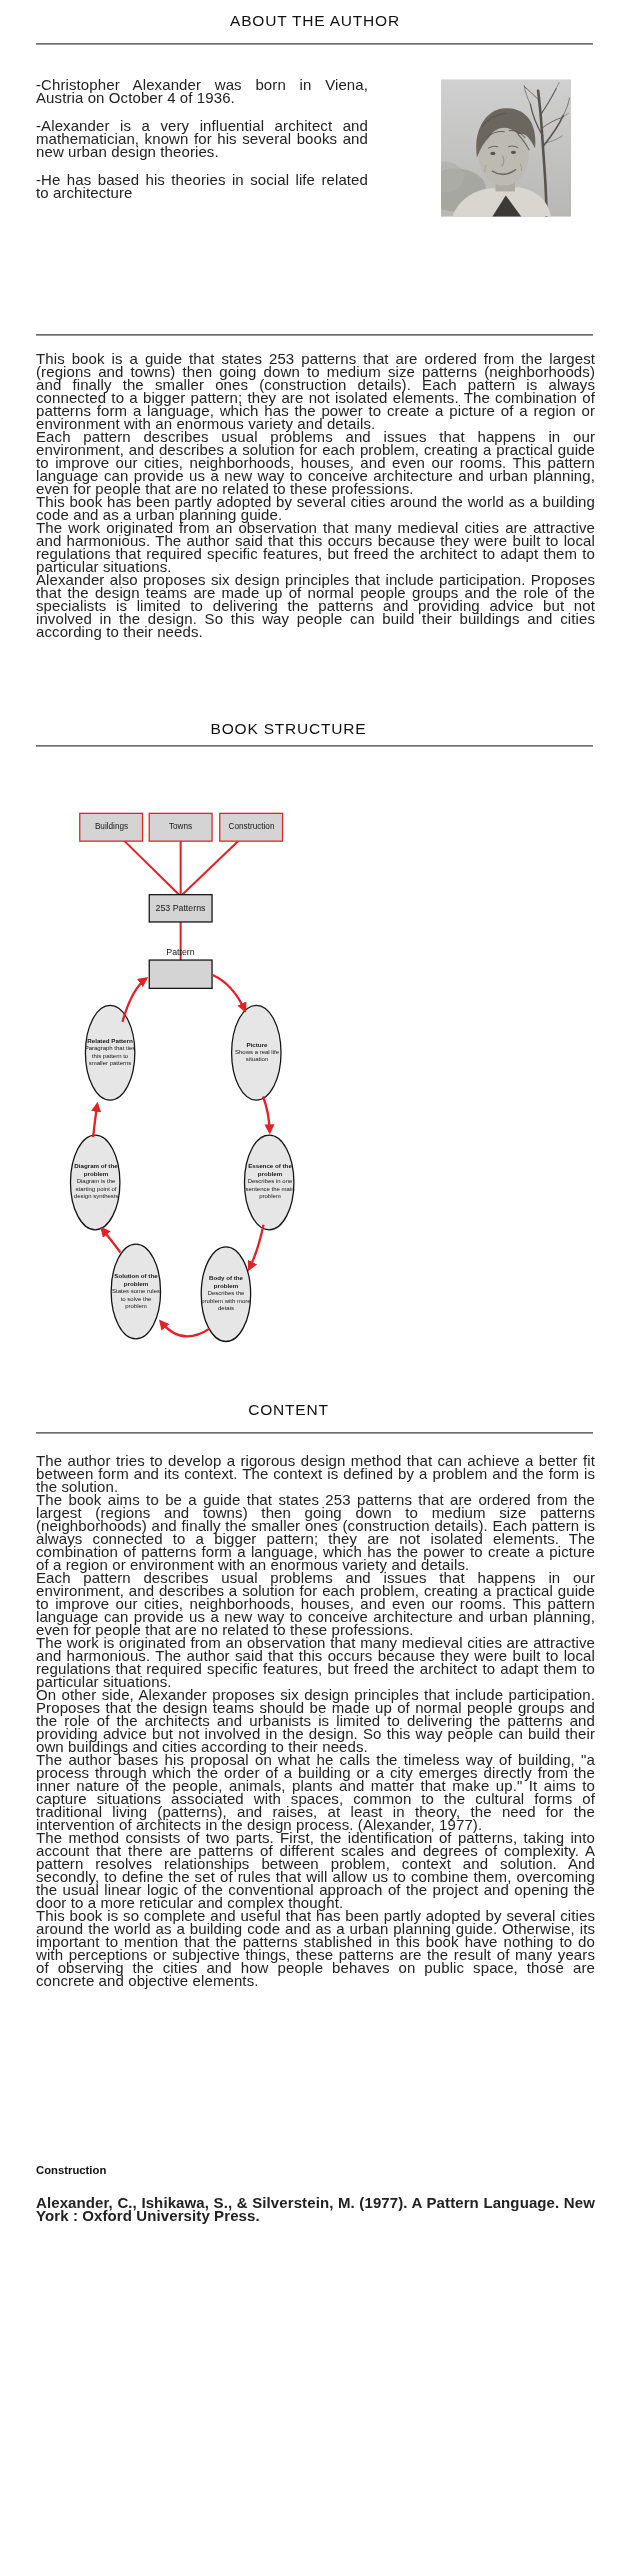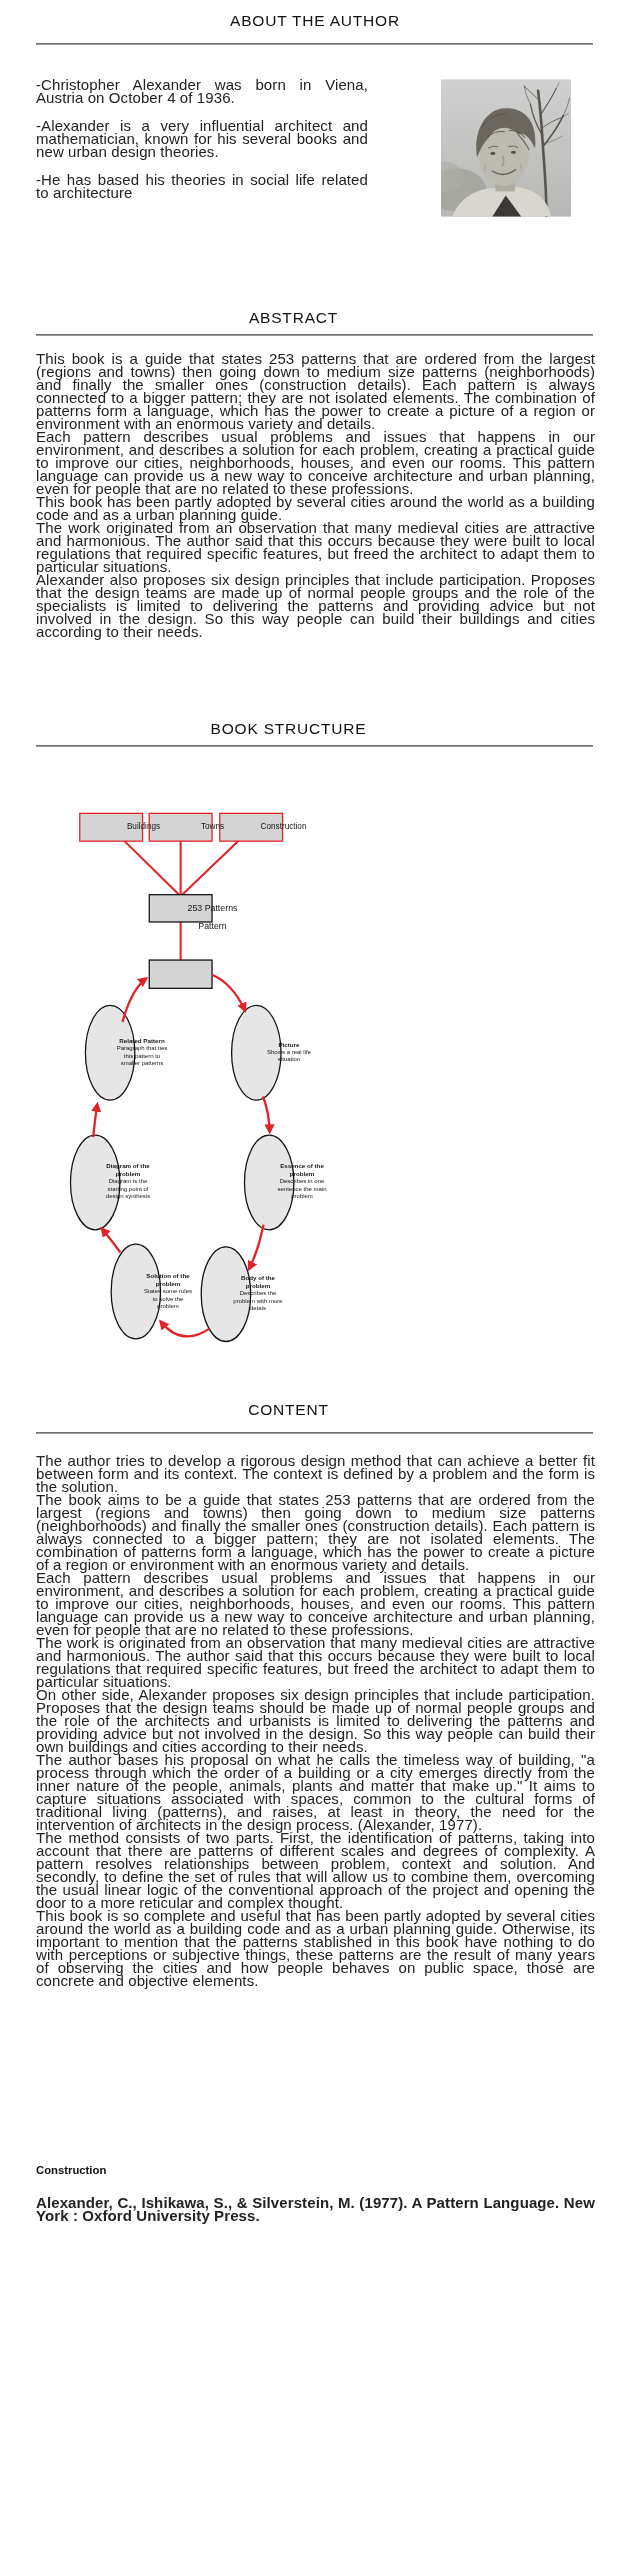--- a/index.html
+++ b/index.html
@@ -18,21 +18,21 @@
   .body-text{
     position:absolute;text-align:justify;font-size:15px;line-height:13px;
     color:#222;letter-spacing:0.1px;
   }
   .body-text p{margin:0;}
   .about-text p + p{margin-top:15px;}
   .photo{position:absolute;left:441px;top:79px;width:130px;height:138px;}
   .diagram-svg{position:absolute;left:36px;top:799px;width:314px;height:580px;}
   .diag-label{
     position:absolute;text-align:center;color:#161616;
-    display:flex;flex-direction:column;justify-content:center;align-items:center;padding-left:32px;
+    display:flex;flex-direction:column;justify-content:center;align-items:center;
   }
   .box-label{font-size:8.2px;font-weight:normal;}
   .box-label.dark{font-size:8.8px;}
   .ellipse-label{width:54px;height:95px;font-size:6px;line-height:1.28;}
   .ellipse-label .node-title{font-weight:bold;font-size:6.2px;}
   .bib-heading{position:absolute;left:36px;font-size:11.3px;font-weight:bold;color:#111;}
 </style>
 </head>
 <body>
 
@@ -88,21 +88,20 @@
     <g>
       <ellipse cx="101" cy="144" rx="5" ry="3" fill="#55524b"></ellipse>
       <ellipse cx="141" cy="142" rx="5" ry="3" fill="#55524b"></ellipse>
       <path d="M92,134 q9,-6 19,-3 M131,131 q10,-4 19,2" stroke="#6e6a60" stroke-width="2" fill="none"></path>
       <path d="M120,148 q5,14 -2,21" stroke="#9b978d" stroke-width="2.5" fill="none"></path>
       <path d="M99,178 Q122,193 146,175" stroke="#6e6a60" stroke-width="3" fill="none"></path>
       <path d="M88,166 q-4,8 -2,14 M154,164 q4,8 2,14" stroke="#a39f95" stroke-width="2" fill="none"></path>
     </g>
   </svg>
 
-  <div class="heading" style="top:309px;width:587px;">ABSTRACT</div>
   <div class="rule" style="top:334px;"></div>
 
   <div class="body-text" style="left:36px;top:352px;width:559px;">
     <p>This book is a guide that states 253 patterns that are ordered from the largest (regions and towns) then going down to medium size patterns (neighborhoods) and finally the smaller ones (construction details). Each pattern is always connected to a bigger pattern; they are not isolated elements. The combination of patterns form a language, which has the power to create a picture of a region or environment with an enormous variety and details.</p>
     <p>Each pattern describes usual problems and issues that happens in our environment, and describes a solution for each problem, creating a practical guide to improve our cities, neighborhoods, houses, and even our rooms. This pattern language can provide us a new way to conceive architecture and urban planning, even for people that are no related to these professions.</p>
     <p>This book has been partly adopted by several cities around the world as a building code and as a urban planning guide.</p>
     <p>The work originated from an observation that many medieval cities are attractive and harmonious. The author said that this occurs because they were built to local regulations that required specific features, but freed the architect to adapt them to particular situations.</p>
     <p>Alexander also proposes six design principles that include participation. Proposes that the design teams are made up of normal people groups and the role of the specialists is limited to delivering the patterns and providing advice but not involved in the design. So this way people can build their buildings and cities according to their needs.</p>
   </div>
 
@@ -147,21 +146,21 @@
       <path d="M 407 2578 Q 353 2614 312 2564" marker-end="url(#arrow)"></path>
       <path d="M 234 2430 Q 213 2402 198 2384" marker-end="url(#arrow)"></path>
       <path d="M 181 2206 Q 184 2176 189 2142" marker-end="url(#arrow)"></path>
     </g>
   </svg>
 
   <div class="diag-label box-label" style="left:80px;top:812px;width:63px;height:28px;">Buildings</div>
   <div class="diag-label box-label" style="left:149px;top:812px;width:63px;height:28px;">Towns</div>
   <div class="diag-label box-label" style="left:220px;top:812px;width:63px;height:28px;">Construction</div>
   <div class="diag-label box-label dark" style="left:149px;top:894px;width:63px;height:27px;border-radius:9px;">253 Patterns</div>
-  <div class="diag-label box-label dark" style="left:149px;top:912px;width:63px;height:28px;">Pattern</div>
+  <div class="diag-label box-label dark" style="left:149px;top:938px;width:63px;height:28px;">Pattern</div>
 
   <div class="diag-label ellipse-label" style="left:83px;top:1005px;">
     <span class="node-title">Related Pattern</span>
     <span class="node-desc">Paragraph that ties this pattern to smaller patterns</span>
   </div>
   <div class="diag-label ellipse-label" style="left:230px;top:1005px;">
     <span class="node-title">Picture</span>
     <span class="node-desc">Shows a real life situation</span>
   </div>
   <div class="diag-label ellipse-label" style="left:69px;top:1134px;">

